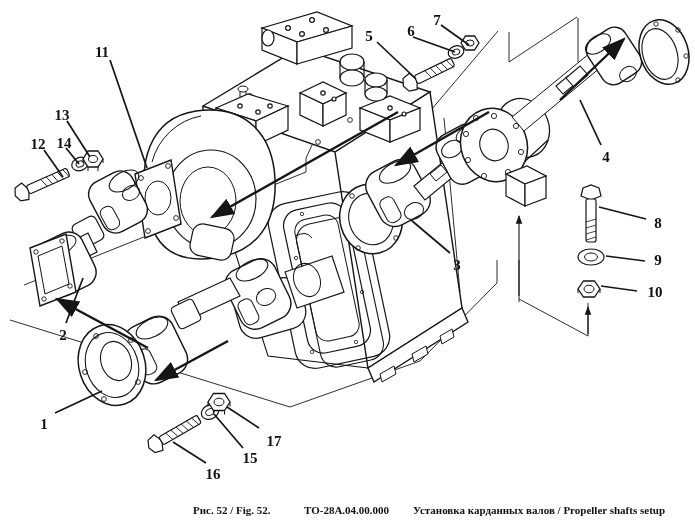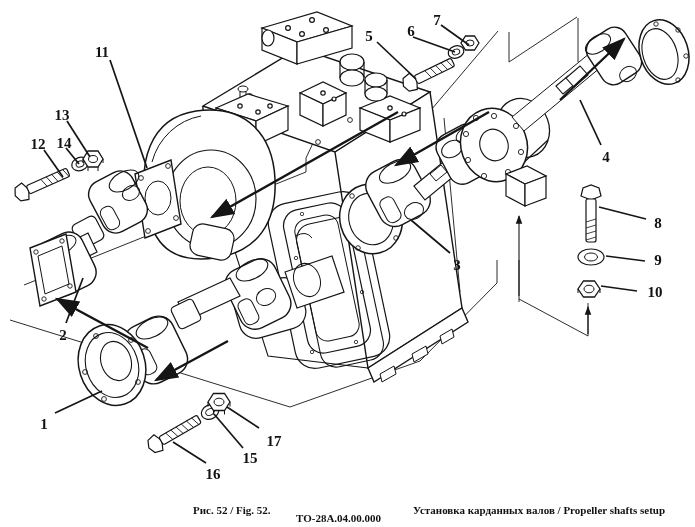--- a/index.html
+++ b/index.html
@@ -3,21 +3,21 @@
 <meta charset="utf-8">
 <style>
   html,body{margin:0;padding:0;background:#fff;}
   .page{position:relative;width:695px;height:527px;background:#fff;overflow:hidden;
         font-family:"Liberation Serif", serif;}
   svg{position:absolute;left:0;top:0;}
   .caption{position:absolute;top:504px;left:0;width:695px;height:20px;
            font-weight:bold;font-size:11px;color:#111;white-space:nowrap;}
   .caption span{position:absolute;top:0;}
   .cap-fig{left:193px;}
-  .cap-doc{left:296px;margin-top:8px;}
+  .cap-doc{left:304px;}
   .cap-title{left:413px;}
   text{font-family:"Liberation Serif", serif;font-weight:bold;fill:#111;}
 </style>
 </head>
 <body>
 
 <div class="page">
 <svg width="695" height="527" viewBox="0 0 695 527">
   <defs>
     <marker id="arrB" markerWidth="11" markerHeight="9" refX="9" refY="4.5" orient="auto">

